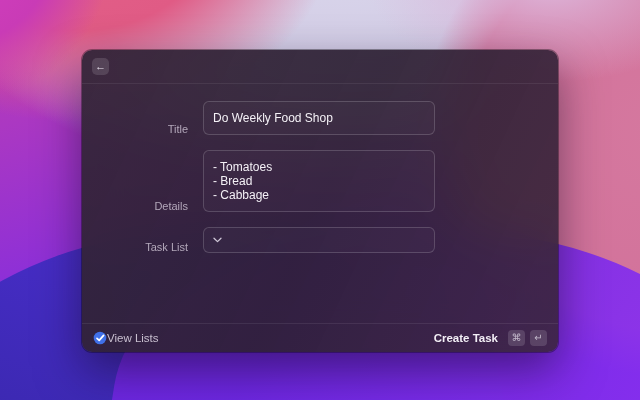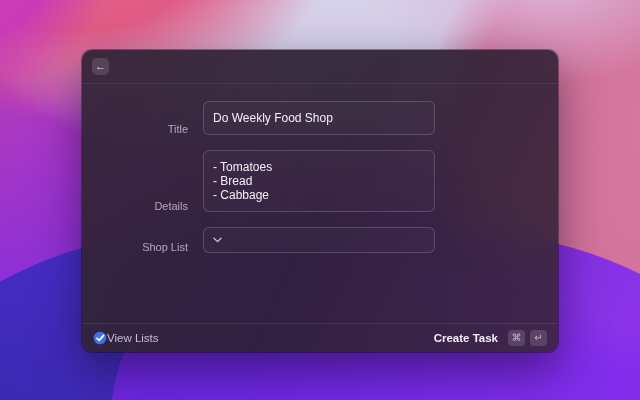--- a/index.html
+++ b/index.html
@@ -129,21 +129,21 @@
         <div class="field-label">Details</div>
         <div class="control multiline">
           <span class="value">- Tomatoes
 - Bread
 - Cabbage</span>
         </div>
       </div>
 
 
       <div class="row">
-        <div class="field-label">Shop List</div>
+        <div class="field-label">Task List</div>
         <div class="control select">
           <span class="trail-icon">
             <svg width="9" height="6" viewBox="0 0 9 6" fill="none">
               <path d="M1 1.2 L4.5 4.6 L8 1.2" stroke="#cfc6d6" stroke-width="1.3" stroke-linecap="round" stroke-linejoin="round"></path>
             </svg>
           </span>
         </div>
       </div>
 
     </div>

